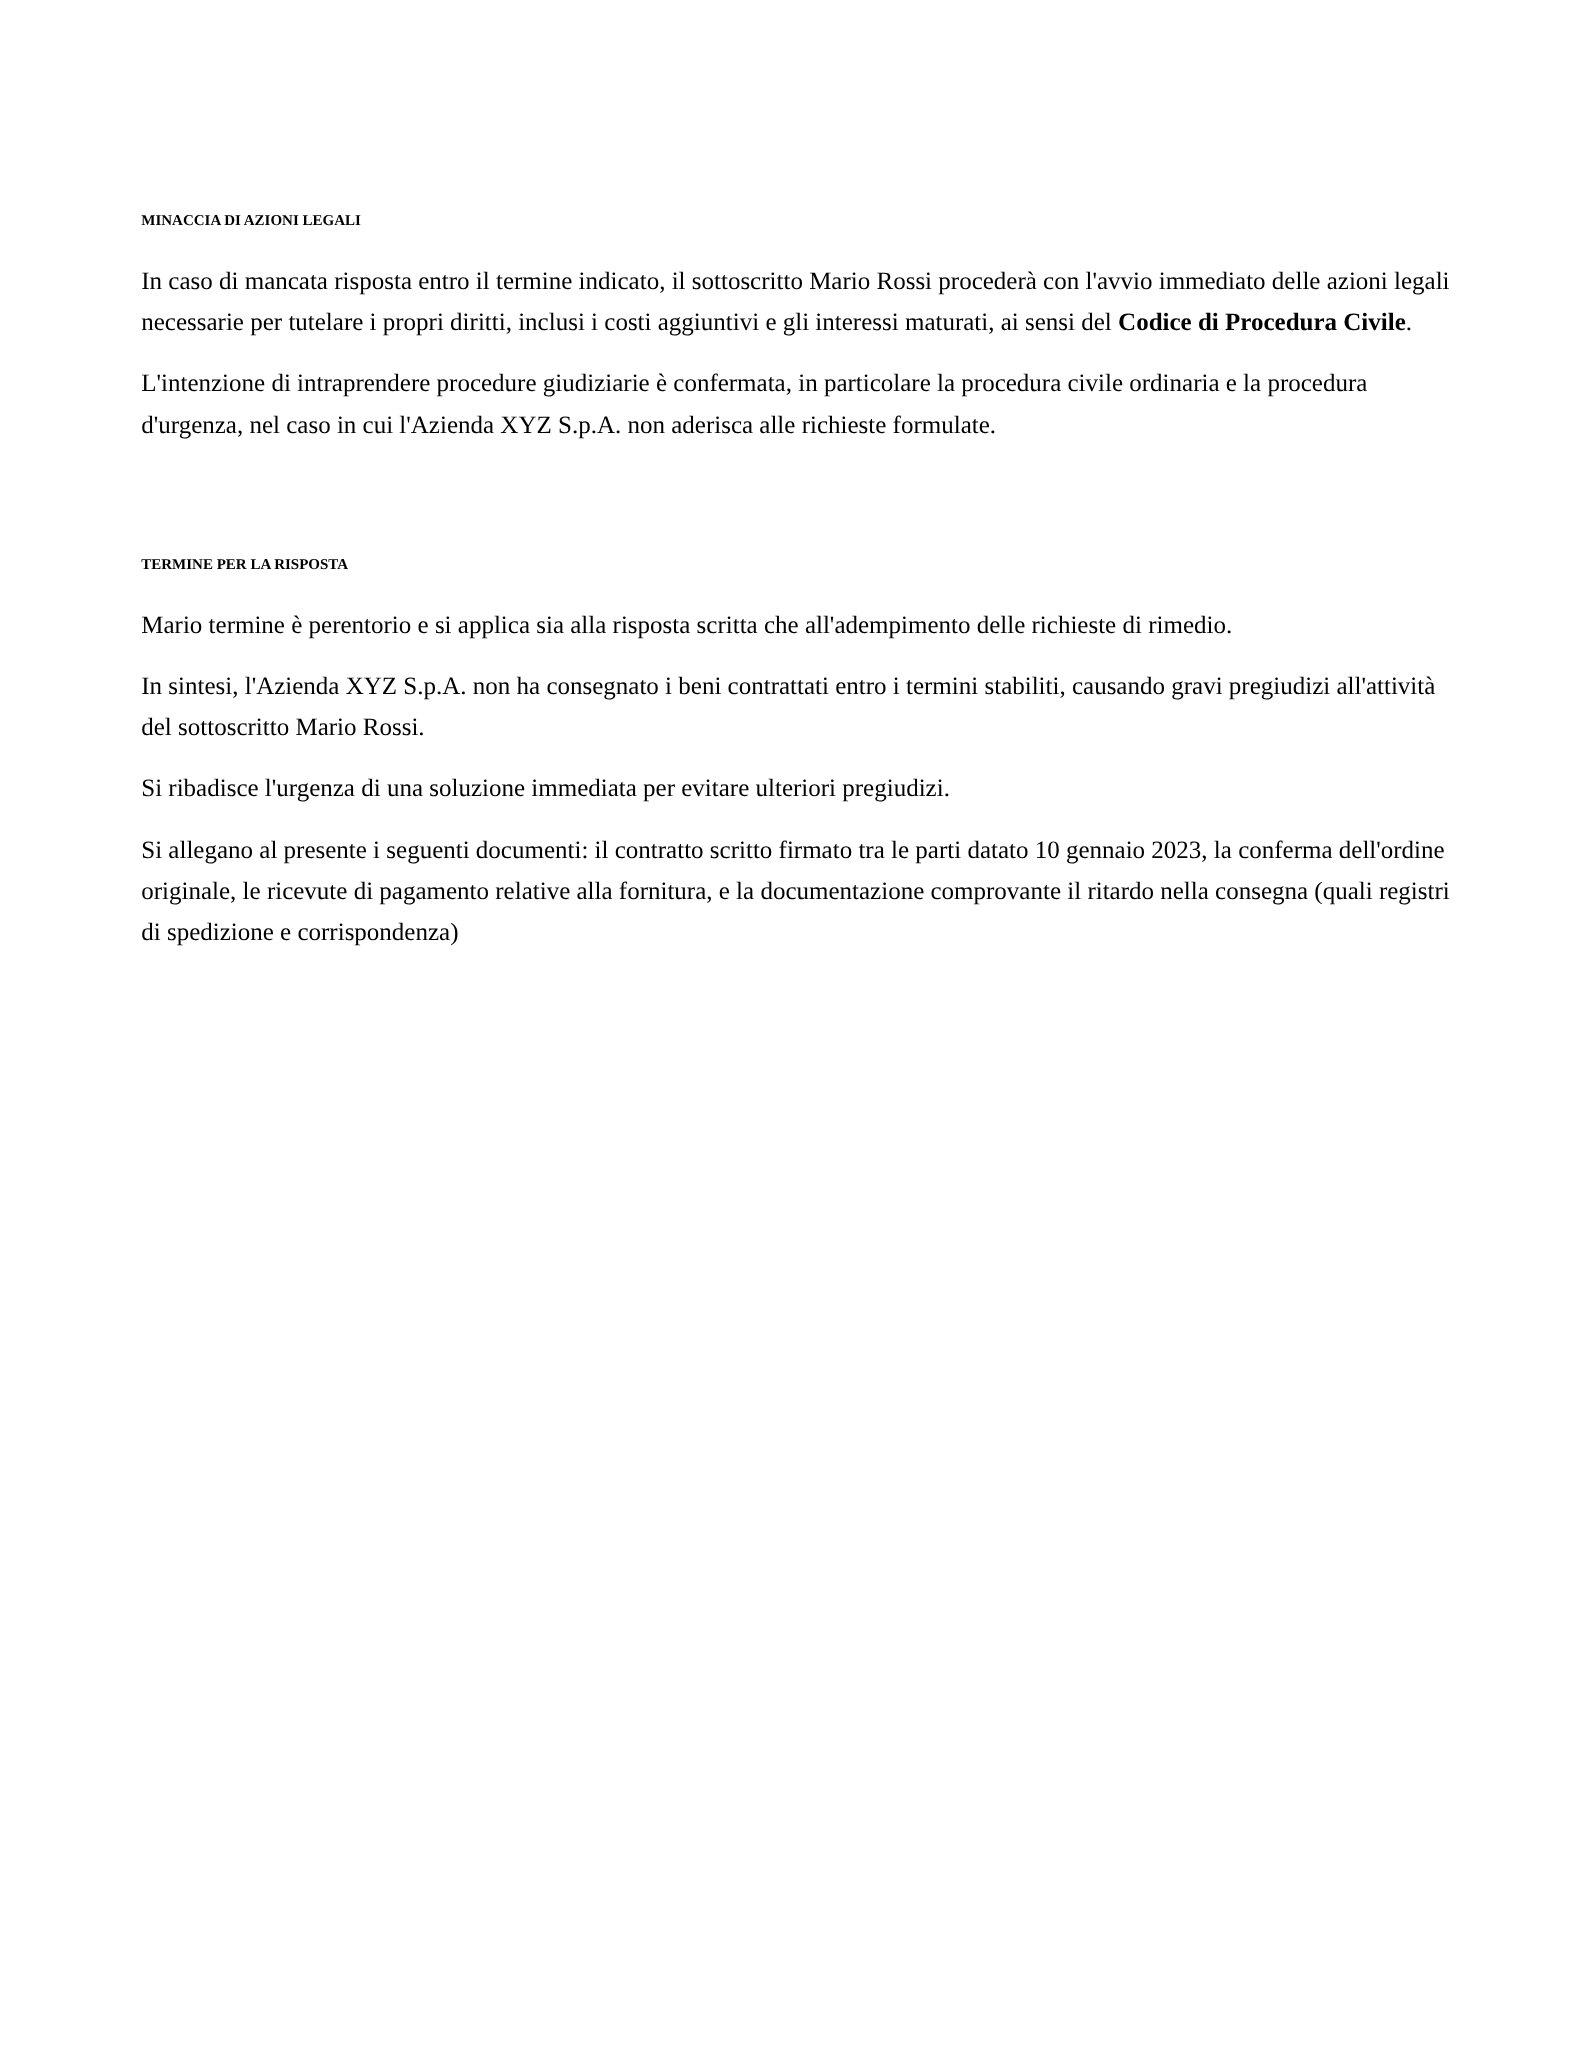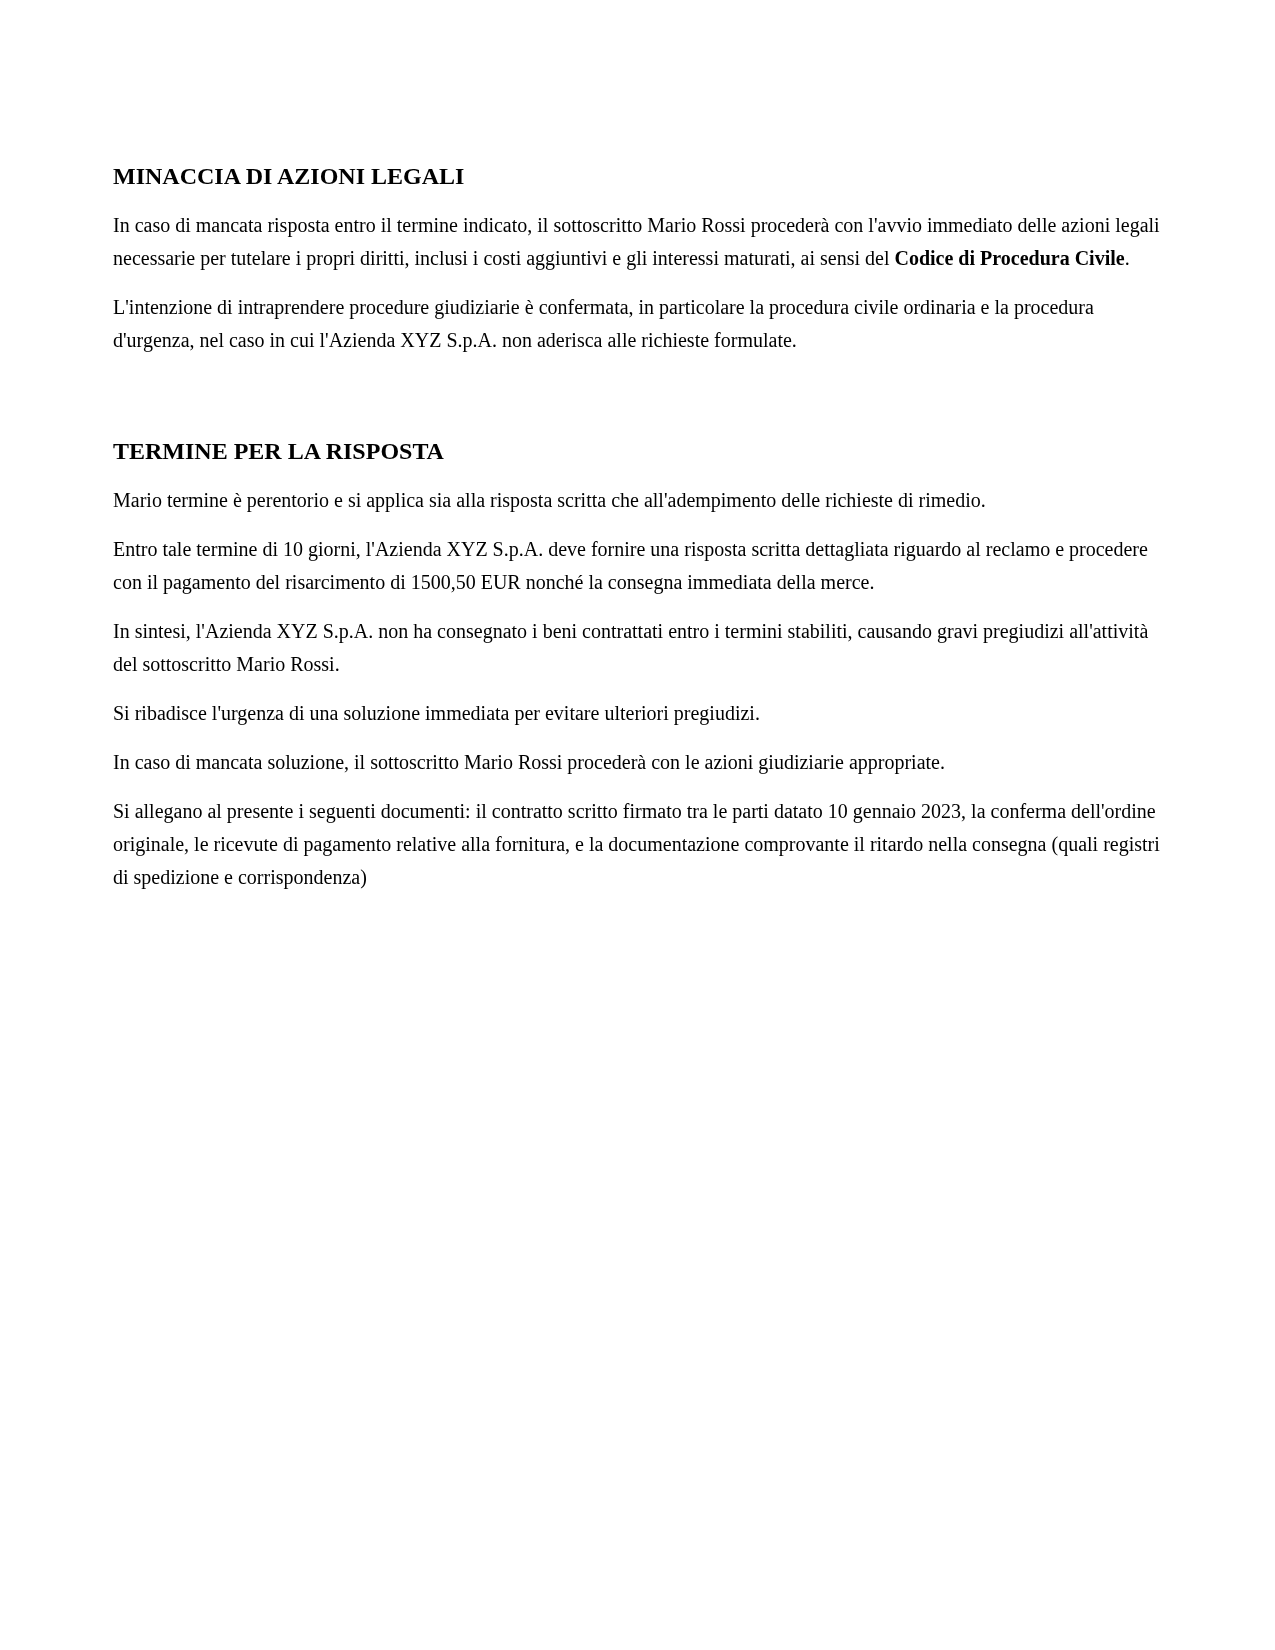--- a/index.html
+++ b/index.html
@@ -15,21 +15,21 @@
     margin: 0 auto;
     padding: 82px 115px 0 113px;
     background: #ffffff;
     color: #000000;
     font-family: "Liberation Serif", "DejaVu Serif", serif;
     font-size: 20px;
     line-height: 33px;
     overflow: hidden;
   }
   .section-heading {
-    font-size: 24px;
+    font-size: 12px;
     line-height: 33px;
     font-weight: 700;
     margin: 78px 0 16px 0;
   }
   .para {
     margin: 0 0 16px 0;
   }
   .inline-bold {
     font-weight: 700;
   }
@@ -41,27 +41,25 @@
 
   <section>
     <h2 class="section-heading">MINACCIA DI AZIONI LEGALI</h2>
     <p class="para"><span>In caso di mancata risposta entro il termine indicato, il sottoscritto Mario Rossi procederà con l'avvio immediato delle azioni legali necessarie per tutelare i propri diritti, inclusi i costi aggiuntivi e gli interessi maturati, ai sensi del </span><strong class="inline-bold">Codice di Procedura Civile</strong><span>.</span></p>
     <p class="para">L'intenzione di intraprendere procedure giudiziarie è confermata, in particolare la procedura civile ordinaria e la procedura d'urgenza, nel caso in cui l'Azienda XYZ S.p.A. non aderisca alle richieste formulate.</p>
   </section>
 
   <section>
     <h2 class="section-heading">TERMINE PER LA RISPOSTA</h2>
     <p class="para">Mario termine è perentorio e si applica sia alla risposta scritta che all'adempimento delle richieste di rimedio.</p>
-    <p class="para">Entro tale termine di 10 giorni, l'Azienda XYZ S.p.A. deve fornire una risposta scritta dettagliata riguardo al reclamo e procedere con il pagamento del risarcimento di 1500,50 EUR nonché la consegna immediata della merce.</p>
   </section>
 
   <section>
     <p class="para">In sintesi, l'Azienda XYZ S.p.A. non ha consegnato i beni contrattati entro i termini stabiliti, causando gravi pregiudizi all'attività del sottoscritto Mario Rossi.</p>
     <p class="para">Si ribadisce l'urgenza di una soluzione immediata per evitare ulteriori pregiudizi.</p>
-    <p class="para">In caso di mancata soluzione, il sottoscritto Mario Rossi procederà con le azioni giudiziarie appropriate.</p>
   </section>
 
   <section>
     <p class="para">Si allegano al presente i seguenti documenti: il contratto scritto firmato tra le parti datato 10 gennaio 2023, la conferma dell'ordine originale, le ricevute di pagamento relative alla fornitura, e la documentazione comprovante il ritardo nella consegna (quali registri di spedizione e corrispondenza)</p>
   </section>
 
 
 </div>
 
 </body></html>

